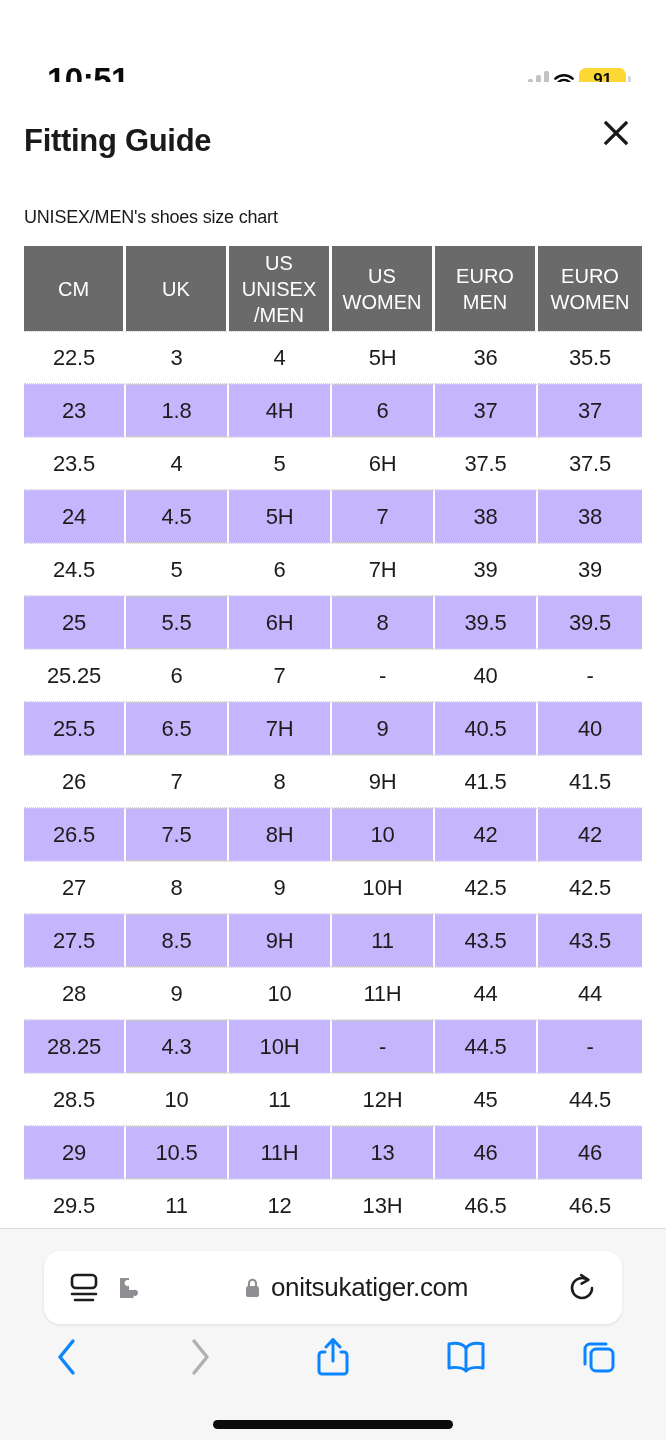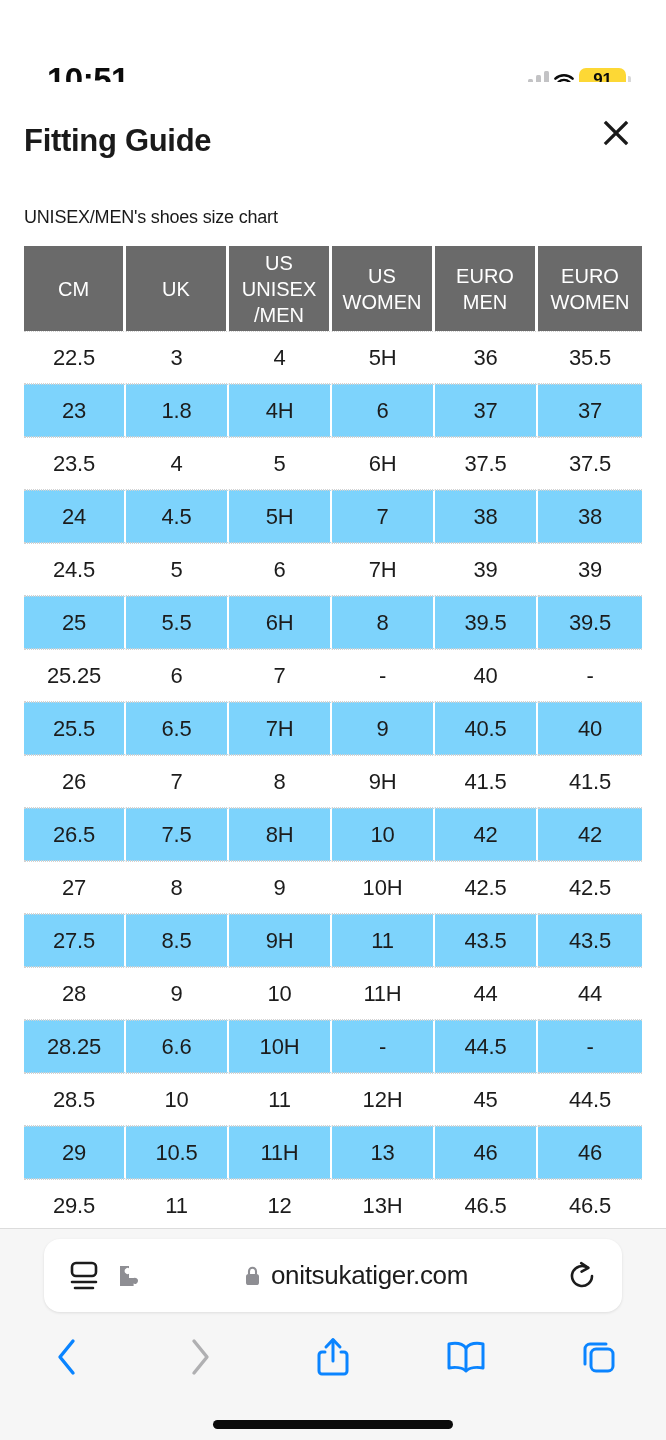--- a/index.html
+++ b/index.html
@@ -103,30 +103,30 @@
     color:#1c1c1c;
     text-align:center;
     vertical-align:middle;
     border-top:1px dotted #d2d2d2;
     border-bottom:1px dotted #d2d2d2;
     border-right:2px solid #ffffff;
     background:#ffffff;
     letter-spacing:-0.2px;
   }
   .size-table tbody td:last-child{ border-right:none;margin-top:8px; }
-  .size-table tbody tr.alt td{ background:#7dd3fc; }
+  .size-table tbody tr.alt td{ background:#c4b5fd; }
 
   
   .safari{
     position:absolute; left:0; bottom:0; width:666px; height:212px;
     background:#f6f6f6;
     border-top:1px solid #dcdcdc;
   }
   .urlbar{
-    position:absolute; left:44px; top:10px; width:578px; height:73px;
+    position:absolute; left:44px; top:22px; width:578px; height:73px;
     background:#ffffff; border-radius:16px;
     display:flex; align-items:center; padding:0 24px;
     box-shadow:0 1px 3px rgba(0,0,0,0.10);
   }
   .url-left{ display:flex; align-items:center; gap:16px; }
   .aa-icon{ width:32px; height:30px; display:block; }
   .puzzle-icon{ width:30px; height:26px; display:block; }
   .url-center{
     flex:1; display:flex; align-items:center; justify-content:center; gap:10px;
   }
@@ -327,21 +327,21 @@
         <tr>
           <td>28</td>
           <td>9</td>
           <td>10</td>
           <td>11H</td>
           <td>44</td>
           <td>44</td>
         </tr>
         <tr class="alt">
           <td>28.25</td>
-          <td>6.6</td>
+          <td>4.3</td>
           <td>10H</td>
           <td>-</td>
           <td>44.5</td>
           <td>-</td>
         </tr>
         <tr>
           <td>28.5</td>
           <td>10</td>
           <td>11</td>
           <td>12H</td>

